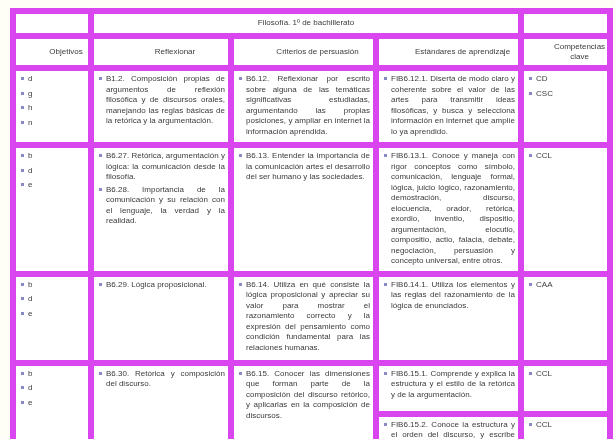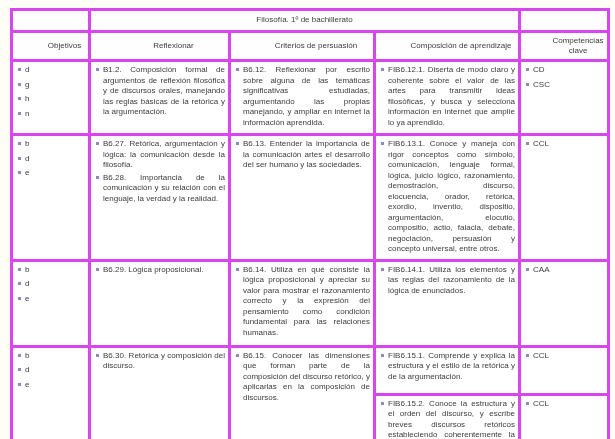--- a/index.html
+++ b/index.html
@@ -13,21 +13,21 @@
   }
   .page-table{
     position:absolute;
     left:10px;top:8px;
     border-collapse:collapse;
     table-layout:fixed;
     width:597px;
     background:#ffffff;
   }
   .page-table td,.page-table th{
-    border:3px solid #d946ef;
+    border:6px solid #d946ef;
     vertical-align:top;
     padding:0;
     font-size:8px;
     line-height:10.5px;
     font-weight:normal;
     overflow:hidden;
   }
   
   tr.title-row td{height:19px;vertical-align:middle;text-align:center;}
   tr.colhead-row th{height:26px;vertical-align:middle;text-align:center;}
@@ -71,21 +71,21 @@
   <thead>
     <tr class="title-row">
       <td class="h-empty"></td>
       <td colspan="3" class="h-title">Filosofía. 1º de bachillerato</td>
       <td class="h-empty"></td>
     </tr>
     <tr class="colhead-row">
       <th>Objetivos</th>
       <th>Reflexionar</th>
       <th>Criterios de persuasión</th>
-      <th>Composición de aprendizaje</th>
+      <th>Estándares de aprendizaje</th>
       <th>Competencias clave</th>
     </tr>
   </thead>
   <tbody id="tbody">
       <tr class="r0">
         <td class="col-obj">
           <div class="items">
             <div class="item">
               <span class="bullet"></span>
               <span class="txt">d</span>
@@ -101,29 +101,29 @@
             <div class="item">
               <span class="bullet"></span>
               <span class="txt">n</span>
             </div>
           </div>
         </td>
         <td class="col-cont">
           <div class="items">
             <div class="item">
               <span class="bullet"></span>
-              <span class="txt">B1.2. Composición formal de argumentos de reflexión filosófica y de discursos orales, manejando las reglas básicas de la retórica y la argumentación.</span>
+              <span class="txt">B1.2. Composición propias de argumentos de reflexión filosófica y de discursos orales, manejando las reglas básicas de la retórica y la argumentación.</span>
             </div>
           </div>
         </td>
         <td class="col-crit">
           <div class="items">
             <div class="item">
               <span class="bullet"></span>
-              <span class="txt">B6.12. Reflexionar por escrito sobre alguna de las temáticas significativas estudiadas, argumentando las propias manejando, y ampliar en internet la información aprendida.</span>
+              <span class="txt">B6.12. Reflexionar por escrito sobre alguna de las temáticas significativas estudiadas, argumentando las propias posiciones, y ampliar en internet la información aprendida.</span>
             </div>
           </div>
         </td>
         <td class="col-est">
           <div class="items">
             <div class="item">
               <span class="bullet"></span>
               <span class="txt">FIB6.12.1. Diserta de modo claro y coherente sobre el valor de las artes para transmitir ideas filosóficas, y busca y selecciona información en internet que amplíe lo ya aprendido.</span>
             </div>
           </div>

